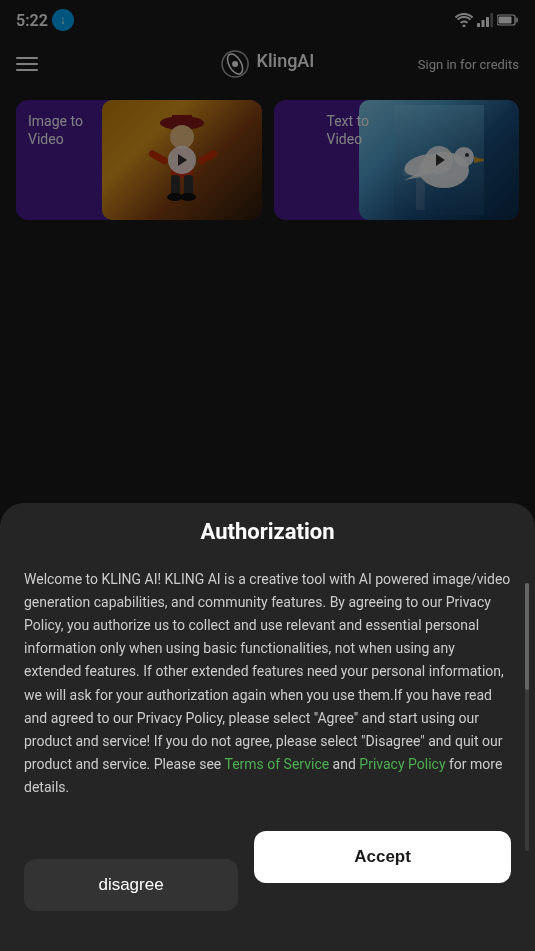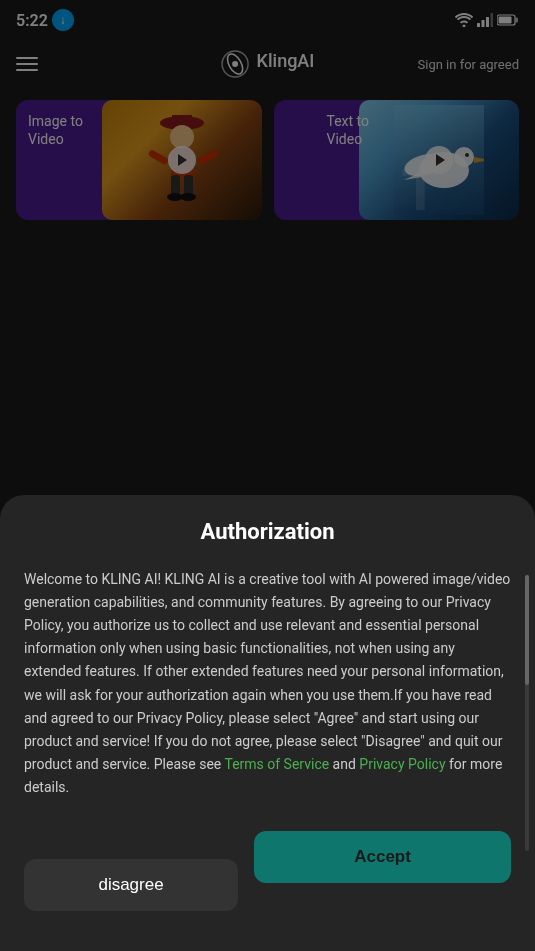--- a/index.html
+++ b/index.html
@@ -196,21 +196,21 @@
       z-index: 10;
     }
 
     .modal-sheet {
       position: absolute;
       bottom: 0;
       left: 0;
       right: 0;
       background: #252525;
       border-radius: 24px 24px 0 0;
-      padding: 24px 24px 40px;
+      padding: 16px 24px 40px;
       z-index: 11;
     }
 
     .modal-title {
       color: #fff;
       font-size: 22px;
       font-weight: 700;
       text-align: center;
       margin-bottom: 24px;
     }
@@ -261,21 +261,21 @@
       color: #fff;
       font-size: 17px;
       font-weight: 500;
       cursor: pointer;
       margin-top: 28px;
     }
 
     .btn-accept {
       flex: 1.2;
       height: 52px;
-      background: #0f766e;
+      background: #ffffff;
       border: none;
       border-radius: 12px;
       color: #1a1a1a;
       font-size: 17px;
       font-weight: 600;
       cursor: pointer;
     }
   </style>
 </head>
 <body>
@@ -318,21 +318,21 @@
   <div class="nav-logo">
 
     <svg width="28" height="28" viewBox="0 0 28 28">
       <circle cx="14" cy="14" r="13" fill="none" stroke="#aaa" stroke-width="1.5"></circle>
       <ellipse cx="14" cy="14" rx="6" ry="11" fill="none" stroke="#fff" stroke-width="1.5" transform="rotate(-30 14 14)"></ellipse>
       <circle cx="14" cy="14" r="3" fill="#fff"></circle>
     </svg>
     <span class="logo-text">KlingAI</span>
   </div>
 
-  <div class="sign-in-btn">Sign in for agreed</div>
+  <div class="sign-in-btn">Sign in for credits</div>
 </div>
 
 <div class="content-area">
 
   <div class="feature-card">
     <span class="feature-card-label" style="white-space:pre-line;">Image to
 Video</span>
     <div class="card-thumbnail">
       <div class="card-img-1">
 

